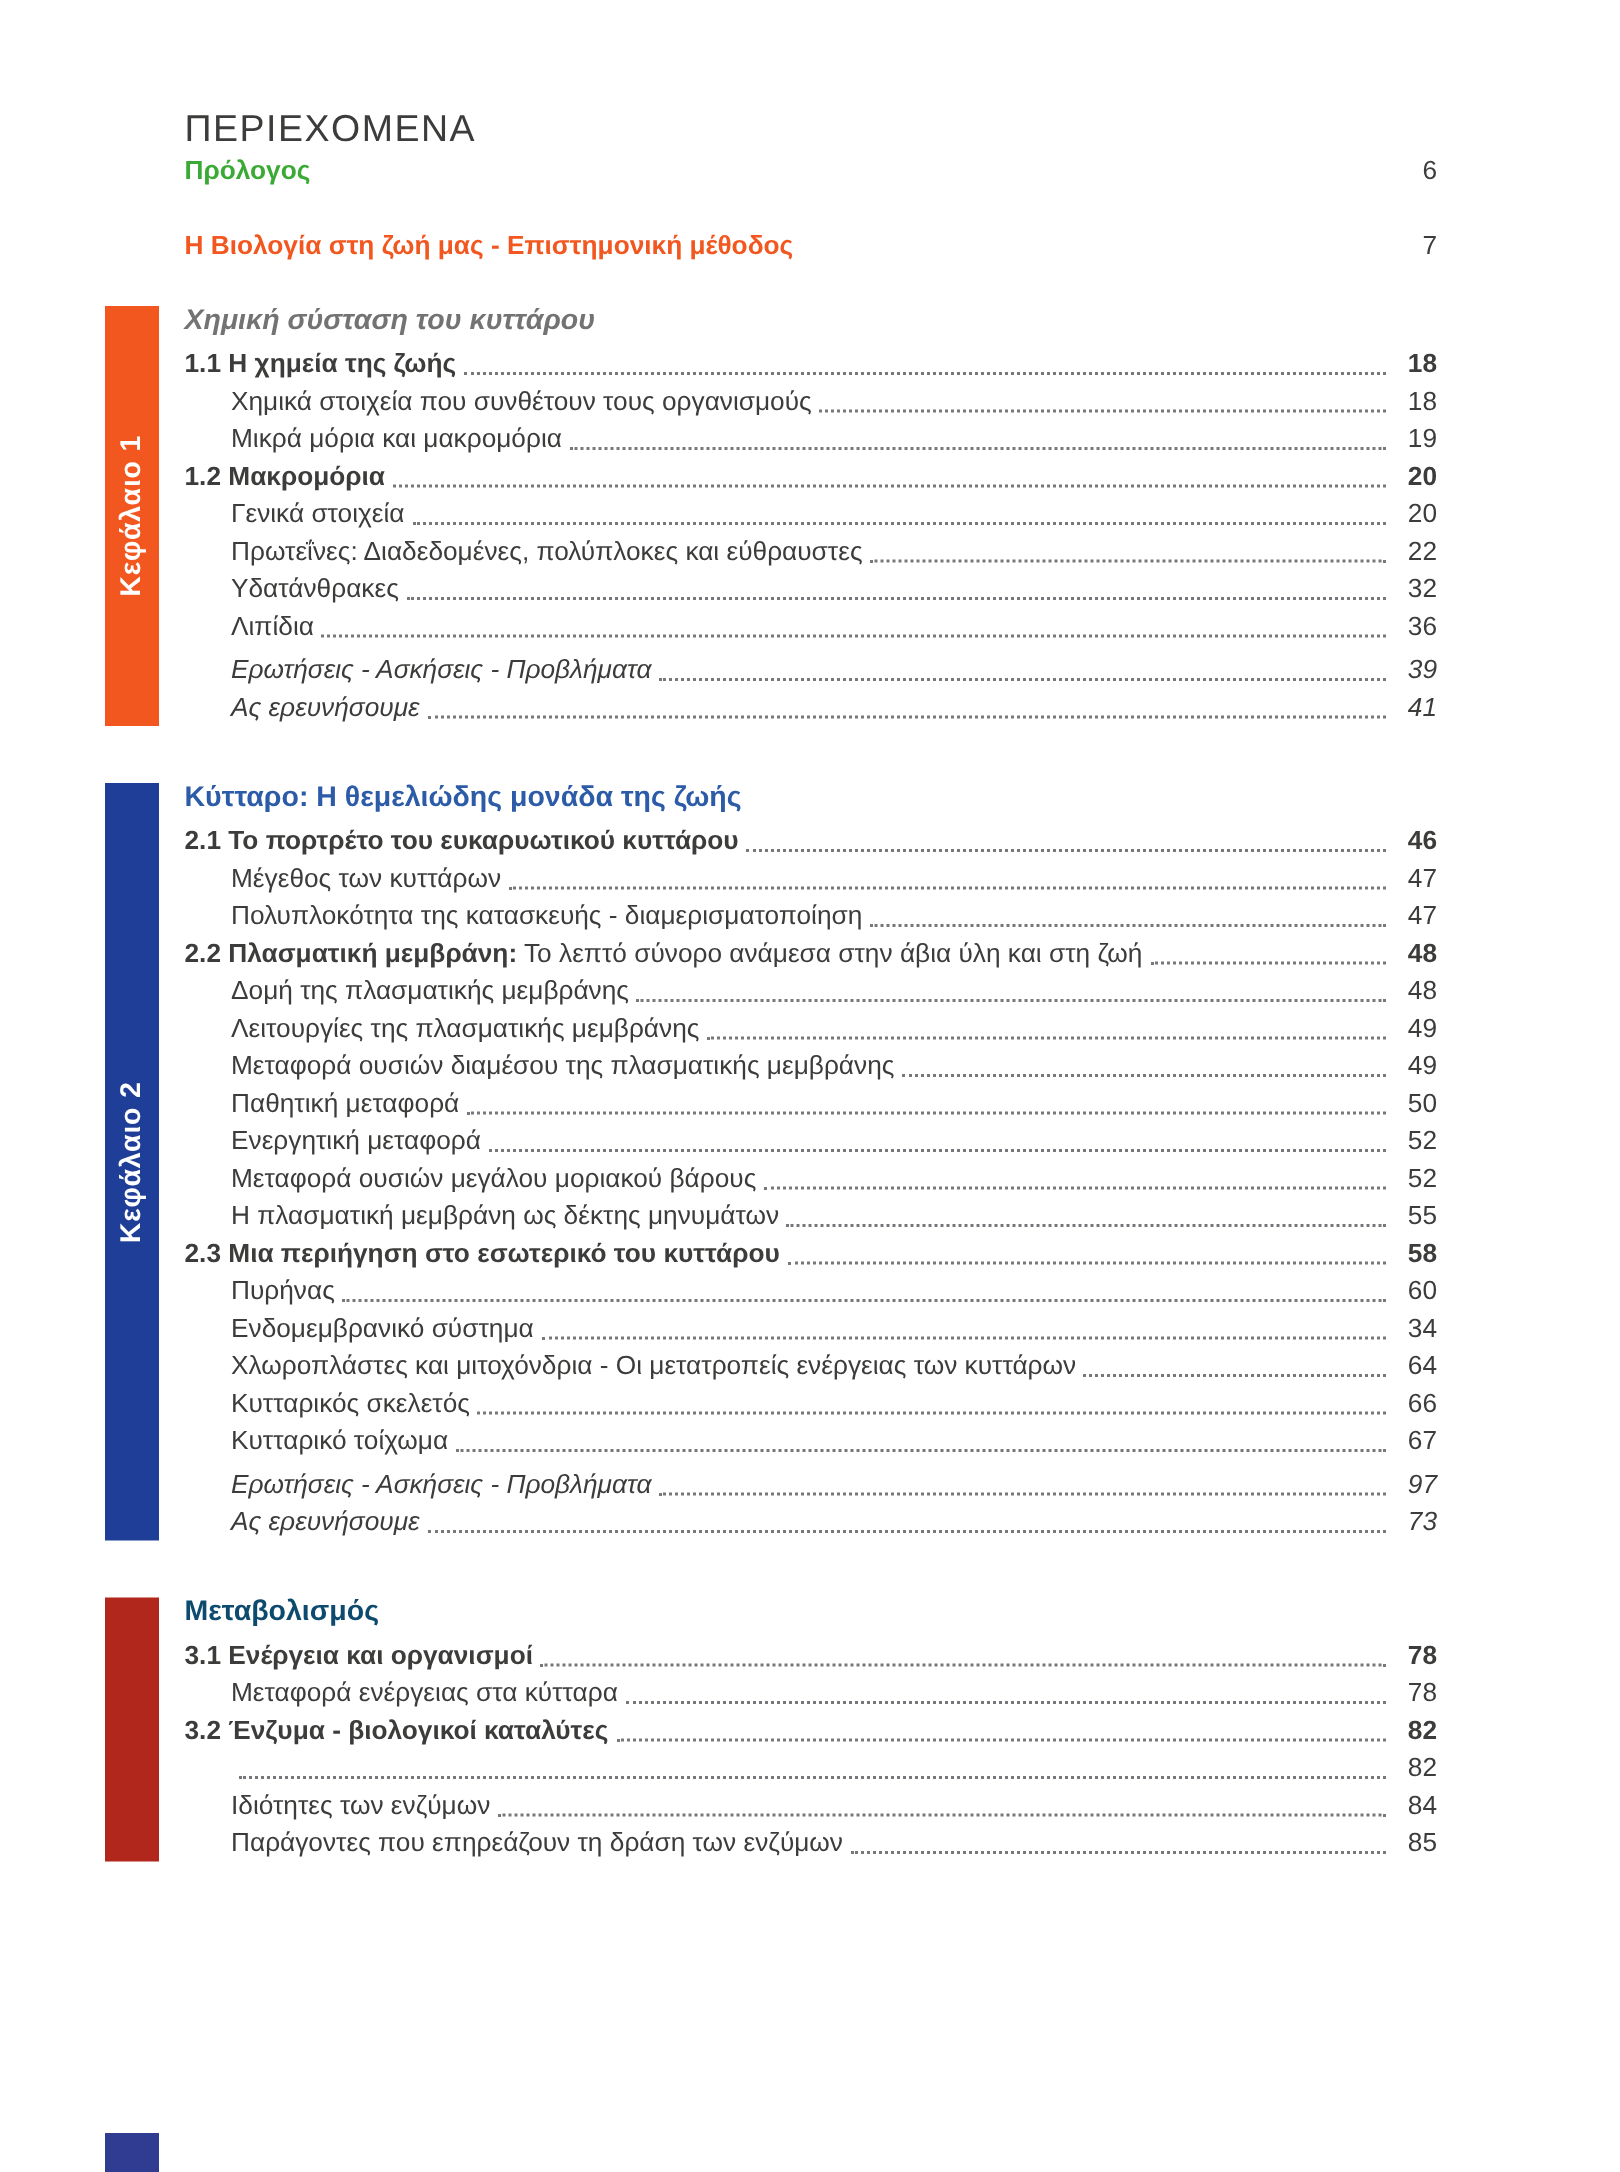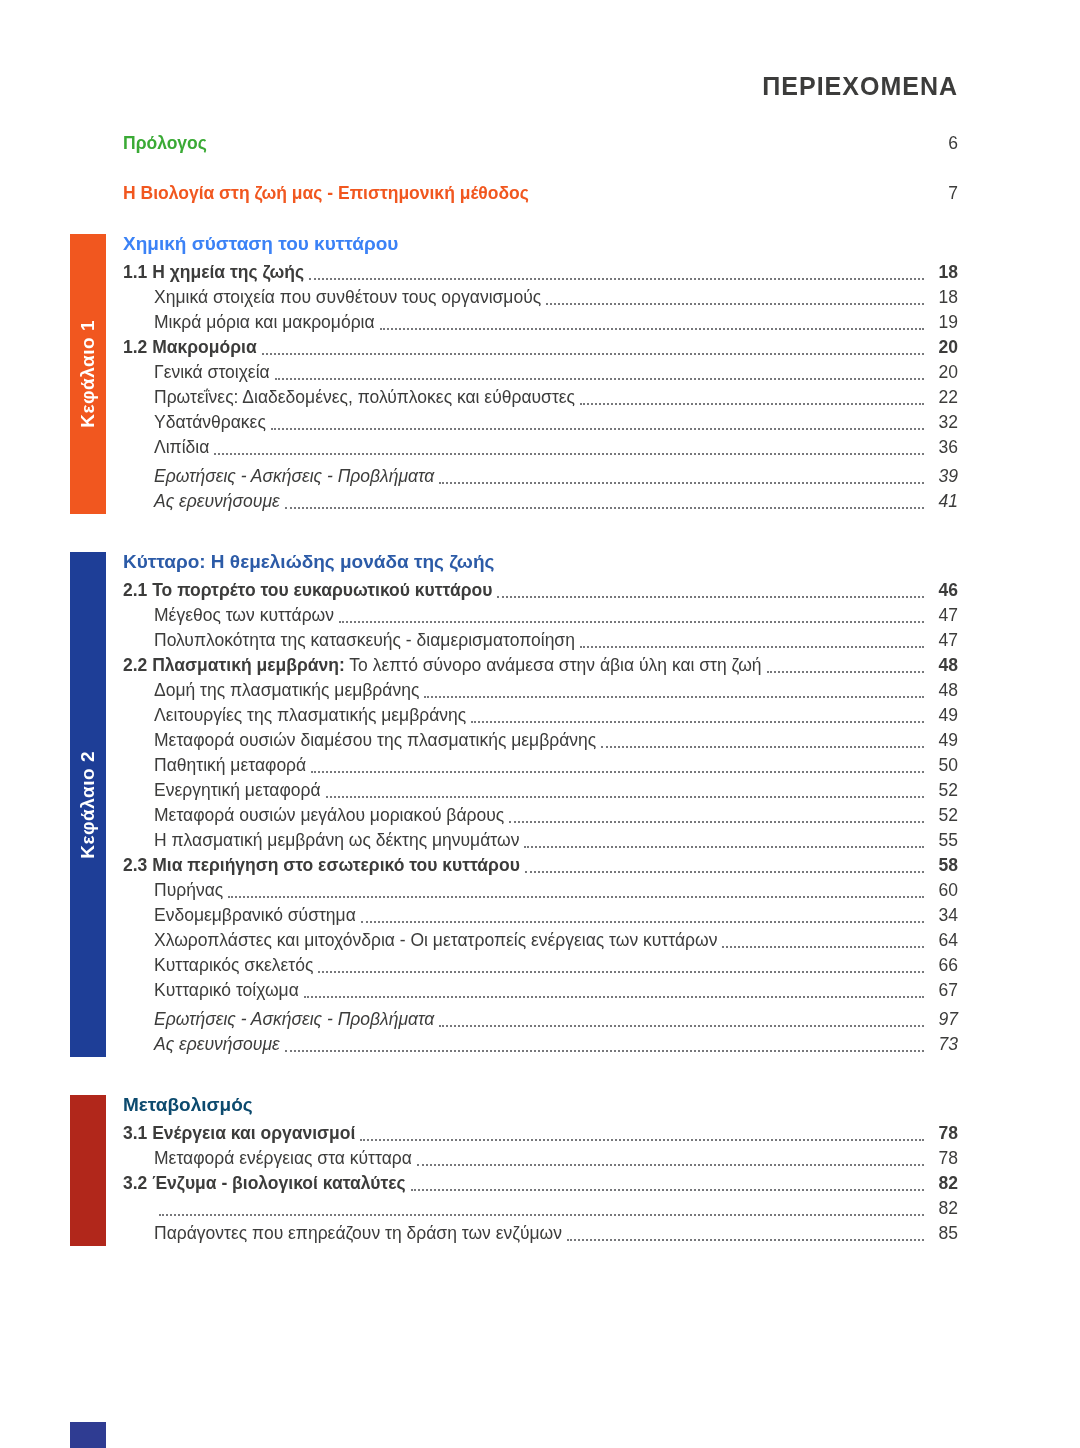--- a/index.html
+++ b/index.html
@@ -8,26 +8,25 @@
     position:relative;
     width:1080px; height:1448px;
     margin:0 auto;
     background:#ffffff;
     font-family:"Liberation Sans", sans-serif;
     color:#3c3c3b;
     overflow:hidden;
     padding:72px 122px 0 123px;
   }
   .title {
-    text-align:right;
+    text-align:left;
     font-size:25px;
-    font-weight:bold;
+    font-weight:normal;
     letter-spacing:1px;
     color:#3c3c3b;
-    margin-bottom:30px;
   }
   .row {
     display:flex;
     align-items:flex-end;
     font-size:17.5px;
     line-height:25px;
   }
   .lab { white-space:nowrap; }
   .leader {
     flex:1;
@@ -90,21 +89,21 @@
         <span class="lab" style="color: rgb(241, 87, 31);">Η Βιολογία στη ζωή μας - Επιστημονική μέθοδος</span>
         <span class="leader blank"></span>
         <span class="pg">7</span>
       </div>
     </div>
   <div id="chapters">
       <section class="chapter">
         <div class="bar" style="background: rgb(241, 87, 31);">
           <span class="bar-label">Κεφάλαιο 1</span>
         </div>
-        <h2 class="ch-heading" style="color: #3b82f6;">Χημική σύσταση του κυττάρου</h2>
+        <h2 class="ch-heading" style="color: #737373; font-style: italic;">Χημική σύσταση του κυττάρου</h2>
         <div class="row">
           <span class="lab"><b>1.1 Η χημεία της ζωής</b></span>
           <span class="leader"></span>
           <span class="pg bold">18</span>
         </div>
         <div class="row ind">
           <span class="lab"><span>Χημικά στοιχεία που συνθέτουν τους οργανισμούς</span></span>
           <span class="leader"></span>
           <span class="pg">18</span>
         </div>
@@ -266,20 +265,25 @@
           <span class="pg">78</span>
         </div>
         <div class="row">
           <span class="lab"><b>3.2 Ένζυμα - βιολογικοί καταλύτες</b></span>
           <span class="leader"></span>
           <span class="pg bold">82</span>
         </div>
         <div class="row ind">
           <span class="leader"></span>
           <span class="pg">82</span>
+        </div>
+        <div class="row ind">
+          <span class="lab"><span>Ιδιότητες των ενζύμων</span></span>
+          <span class="leader"></span>
+          <span class="pg">84</span>
         </div>
         <div class="row ind">
           <span class="lab"><span>Παράγοντες που επηρεάζουν τη δράση των ενζύμων</span></span>
           <span class="leader"></span>
           <span class="pg">85</span>
         </div>
       </section>
     </div>
   <div class="next-bar" id="next-bar" style="background: rgb(47, 60, 146);"></div>
 </div>

